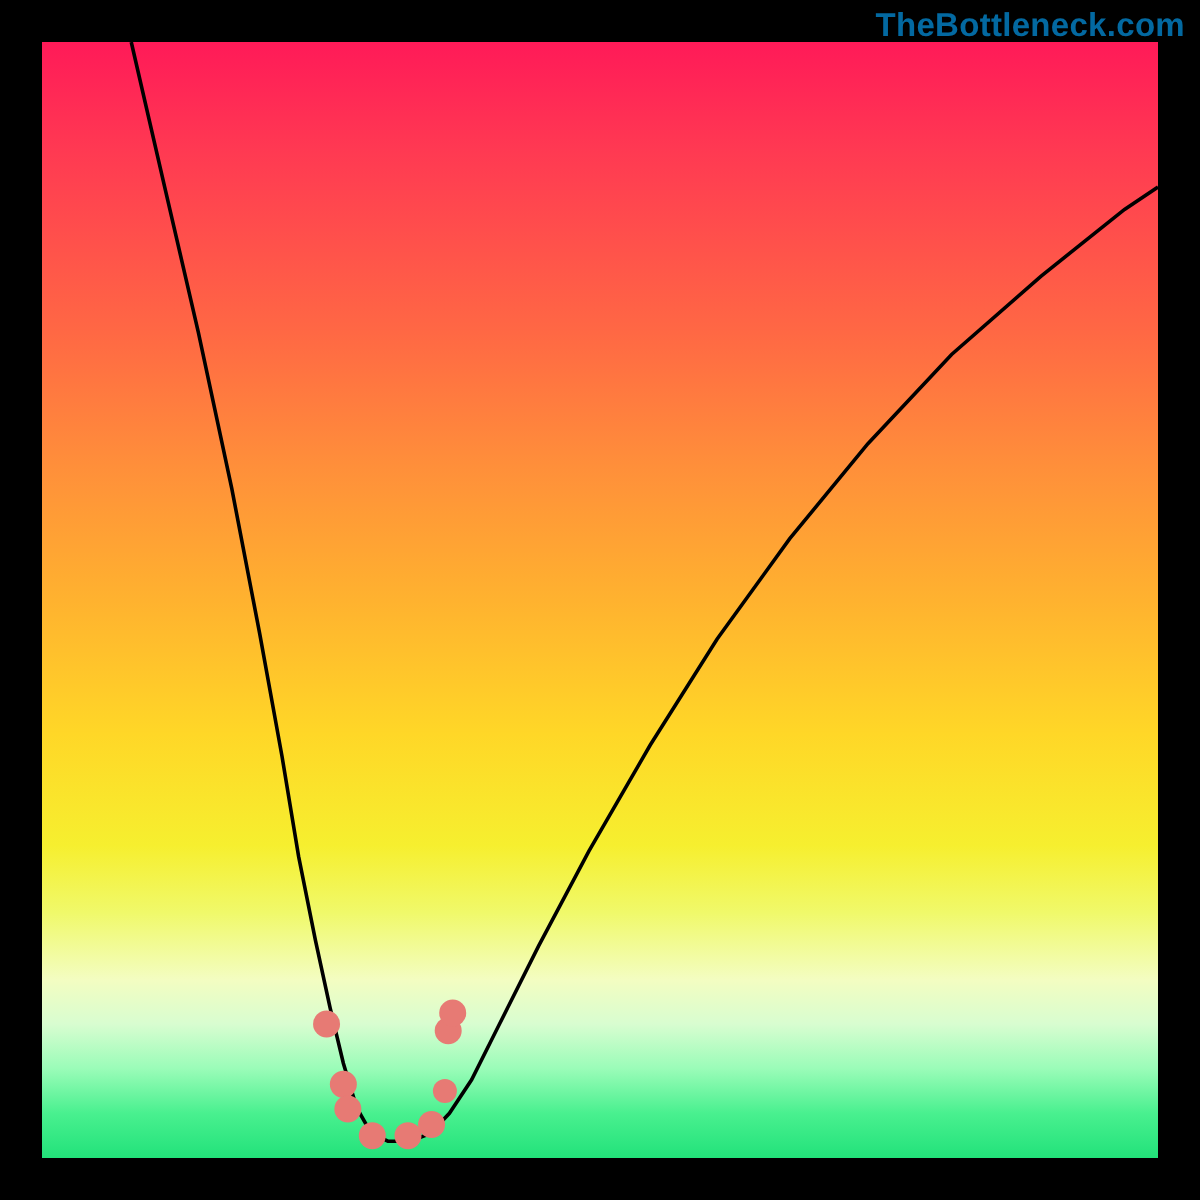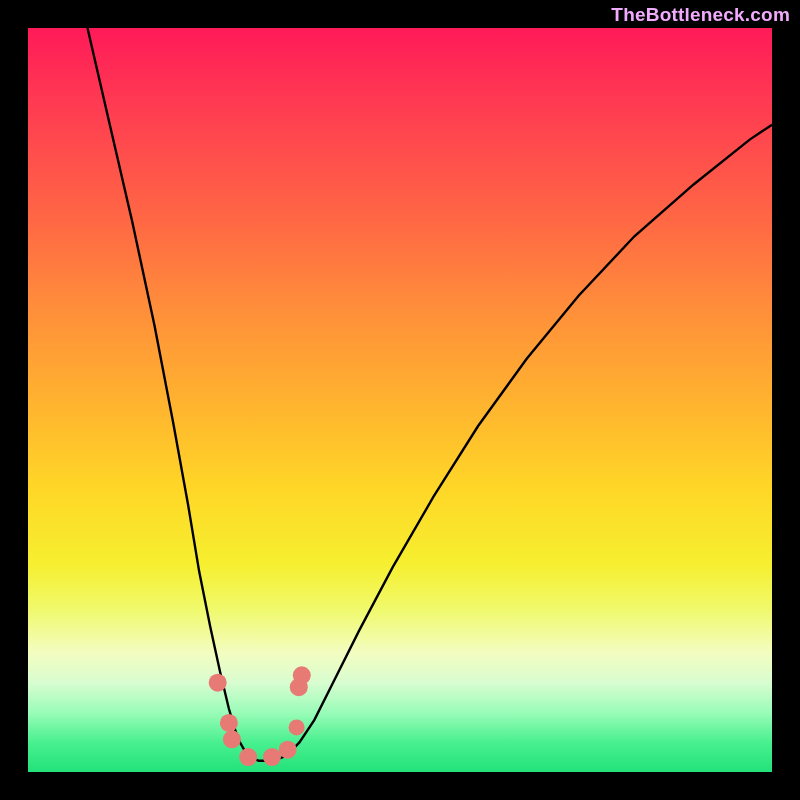--- a/index.html
+++ b/index.html
@@ -13,22 +13,22 @@
   .frame {
     position: relative;
     width: 800px;
     height: 800px;
     background: #000;
   }
   .watermark {
     position: absolute;
     top: 4px;
     right: 10px;
-    color: #f0abfc;
-    font-size: 19px;
+    color: #0369a1;
+    font-size: 22px;
     font-weight: 600;
     letter-spacing: 0.2px;
     z-index: 10;
   }
   .plot {
     position: absolute;
     left: 28px;
     top: 28px;
     width: 744px;
     height: 744px;

